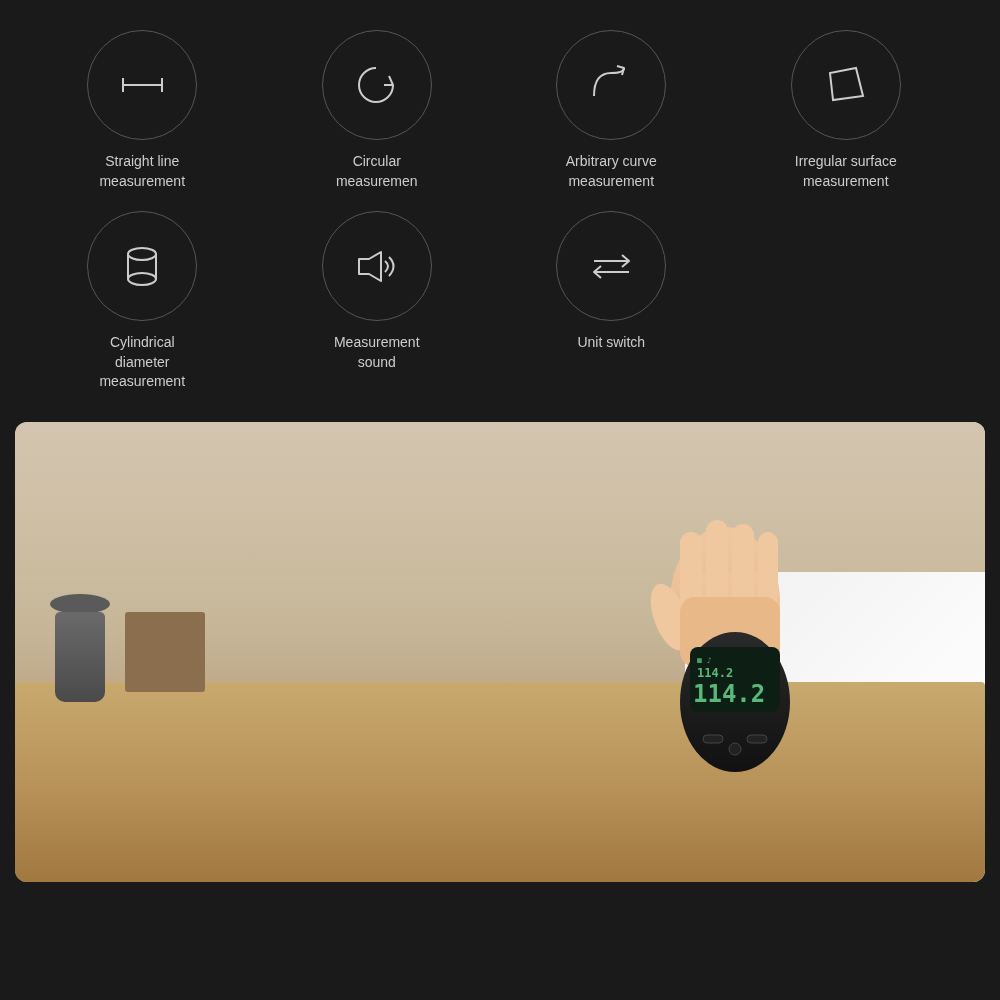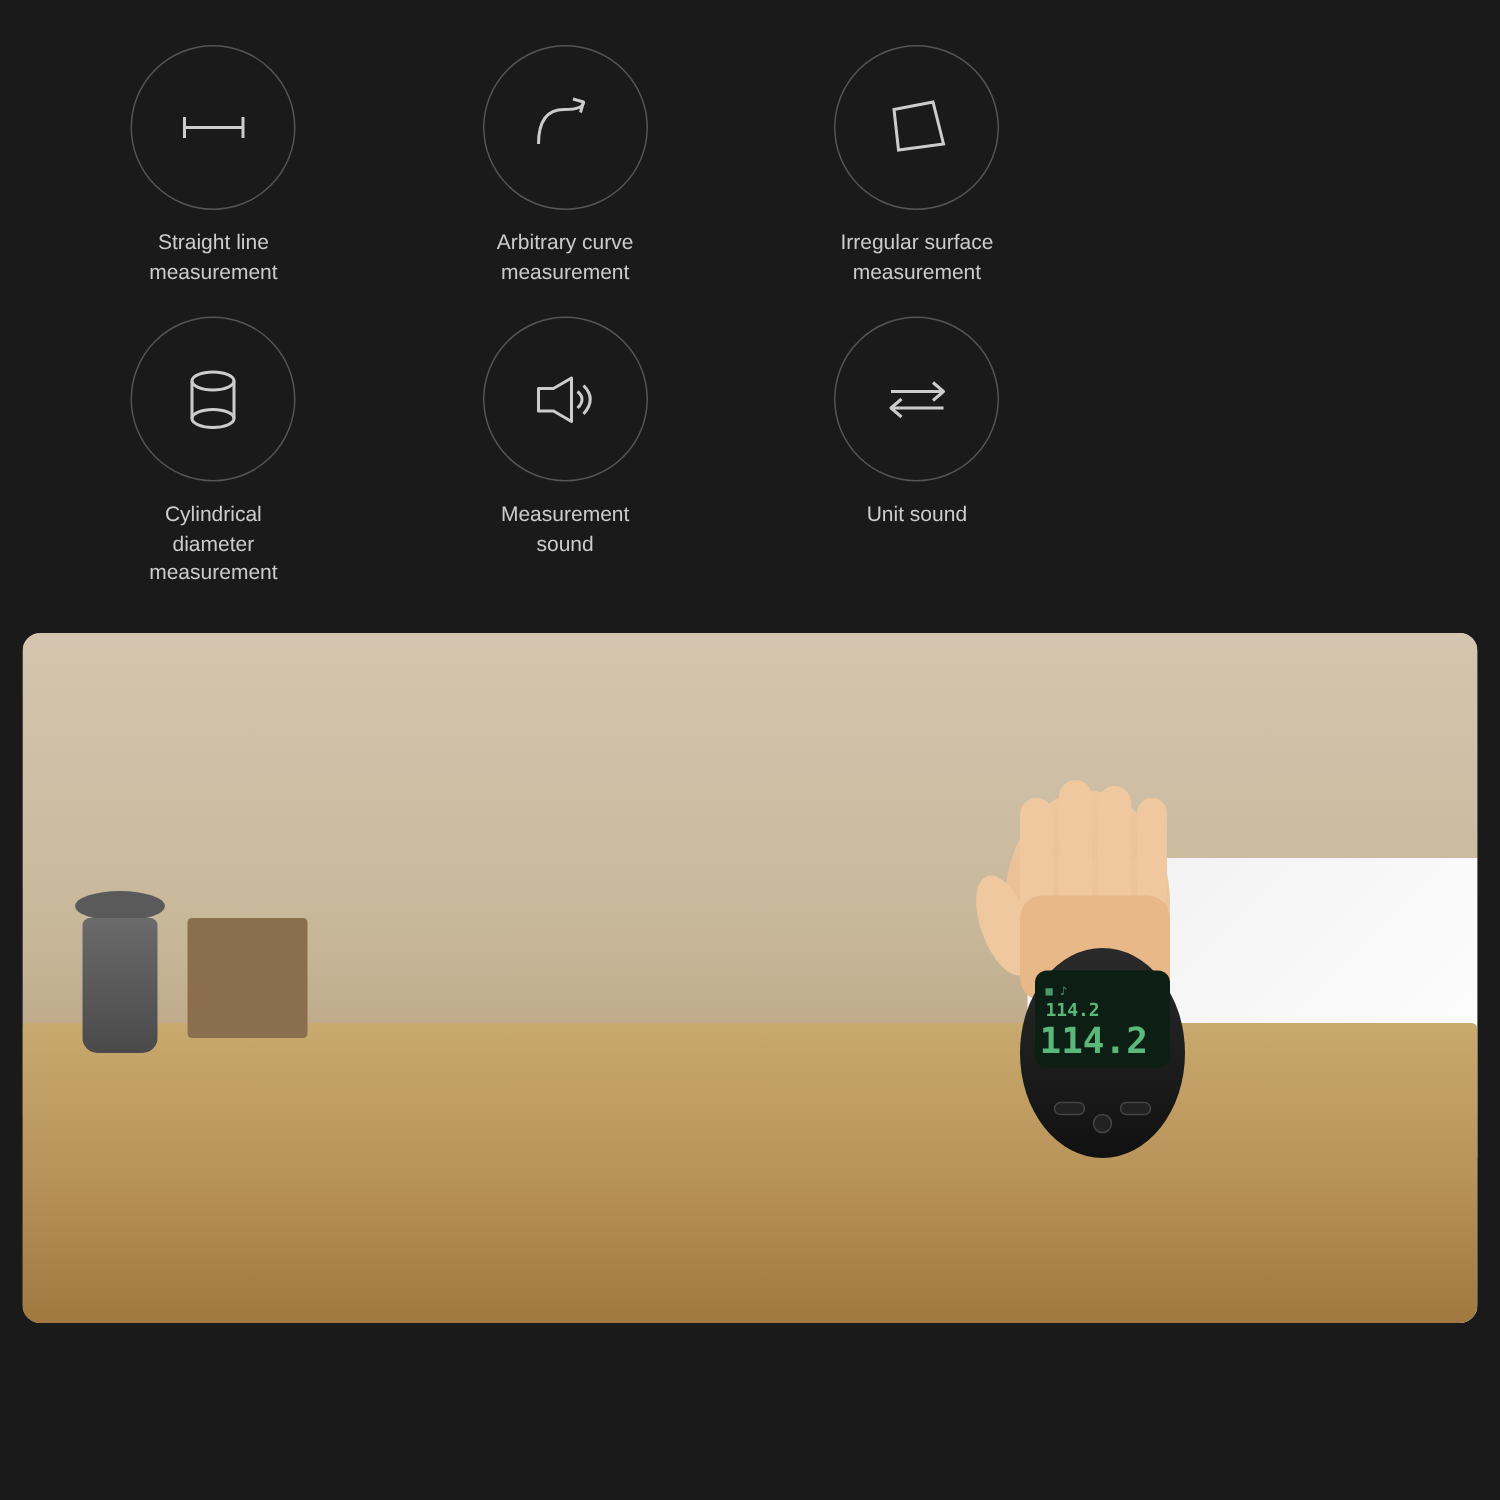--- a/index.html
+++ b/index.html
@@ -163,20 +163,29 @@
       <div class="feature-icon-circle">
         <svg viewBox="0 0 55 55">
           <line x1="8" y1="27" x2="47" y2="27" stroke="#ccc" stroke-width="2"></line>
           <line x1="8" y1="20" x2="8" y2="34" stroke="#ccc" stroke-width="2"></line>
           <line x1="47" y1="20" x2="47" y2="34" stroke="#ccc" stroke-width="2"></line>
         </svg>
       </div>
       <div class="feature-label">Straight line<br>measurement</div>
     </div>
 
+    <div class="feature-item">
+      <div class="feature-icon-circle">
+        <svg viewBox="0 0 55 55">
+          <path d="M27 10 A17 17 0 1 0 44 27" stroke="#ccc" stroke-width="2" fill="none"></path>
+          <polyline points="40,18 44,27 35,27" stroke="#ccc" stroke-width="2" fill="none" stroke-linejoin="round"></polyline>
+        </svg>
+      </div>
+      <div class="feature-label">Circular<br>measuremen</div>
+    </div>
 
     <div class="feature-item">
       <div class="feature-icon-circle">
         <svg viewBox="0 0 55 55">
           <path d="M10 38 Q10 15 27 15 Q40 15 40 10" stroke="#ccc" stroke-width="2" fill="none"></path>
           <polyline points="33,8 40,10 38,17" stroke="#ccc" stroke-width="2" fill="none" stroke-linejoin="round"></polyline>
         </svg>
       </div>
       <div class="feature-label">Arbitrary curve<br>measurement</div>
     </div>
@@ -219,21 +228,21 @@
 
     <div class="feature-item">
       <div class="feature-icon-circle">
         <svg viewBox="0 0 55 55">
           <line x1="10" y1="22" x2="45" y2="22" stroke="#ccc" stroke-width="2"></line>
           <polyline points="38,16 45,22 38,28" stroke="#ccc" stroke-width="2" fill="none" stroke-linejoin="round"></polyline>
           <line x1="45" y1="33" x2="10" y2="33" stroke="#ccc" stroke-width="2"></line>
           <polyline points="17,27 10,33 17,39" stroke="#ccc" stroke-width="2" fill="none" stroke-linejoin="round"></polyline>
         </svg>
       </div>
-      <div class="feature-label">Unit sound</div>
+      <div class="feature-label">Unit switch</div>
     </div>
   </div>
 </div>
 
 <div class="bottom-section">
   <div class="device-photo">
 
     <div class="bg-wall"></div>
 
     <div class="white-surface"></div>

